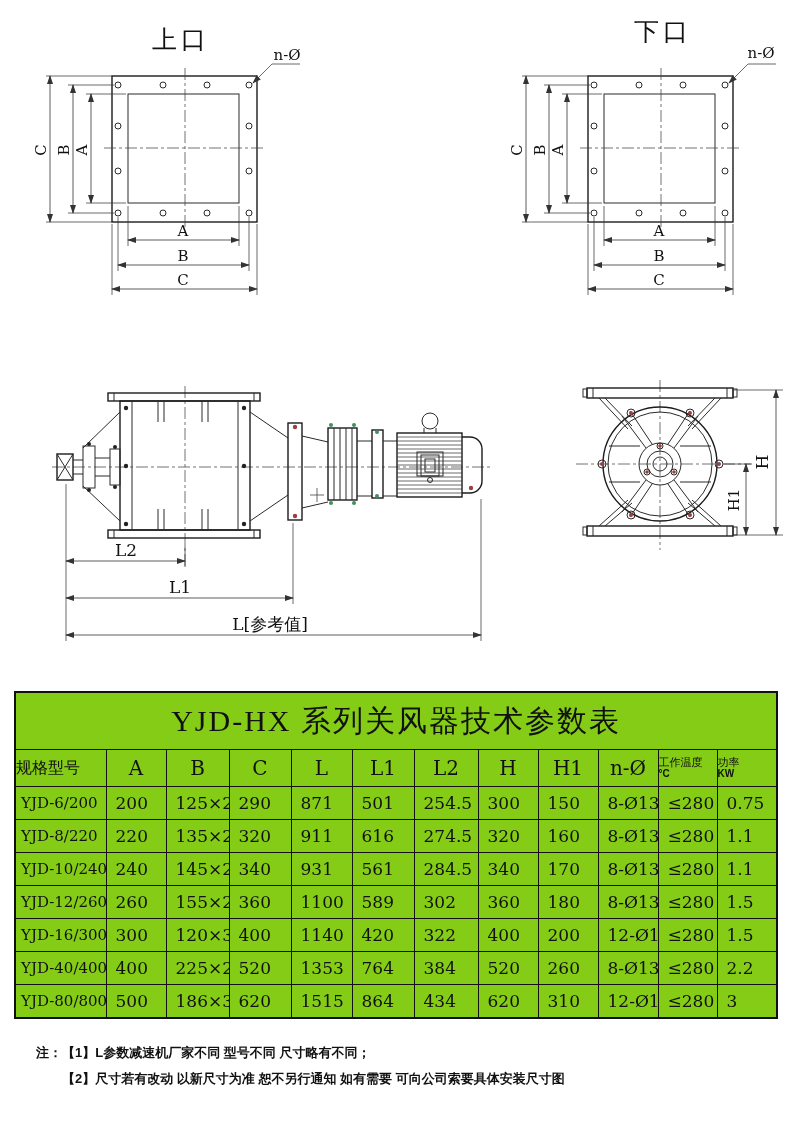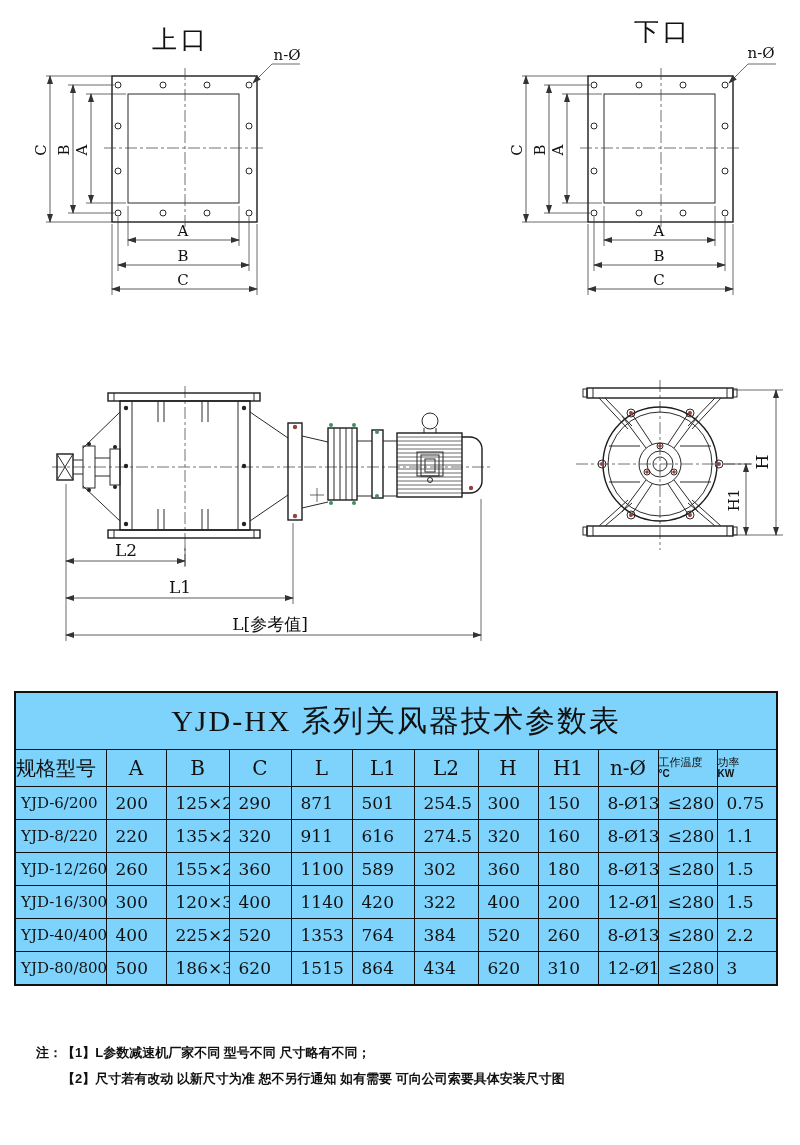--- a/index.html
+++ b/index.html
@@ -17,29 +17,29 @@
   .dim{stroke:#333;fill:none;stroke-width:.8;}
   .dot{fill:#222;stroke:none;}
   text.dimtxt{font:15px "DejaVu Serif","Liberation Serif",serif;fill:#111;}
   text.dimtxt-lg{font:17px "DejaVu Serif","Liberation Serif",serif;fill:#111;}
   text.cjktitle{font:25px "Liberation Serif","DejaVu Serif",serif;fill:#111;letter-spacing:4px;}
   text.mid{text-anchor:middle;}
   
   .param-table{
     position:absolute;left:14px;top:691px;width:762px;
     border-collapse:collapse;table-layout:fixed;
-    border:2px solid #111;background:#7dd3fc;
+    border:2px solid #111;background:#84cc16;
   }
   .param-table th,.param-table td{border:1px solid #111;padding:0;overflow:hidden;white-space:nowrap;}
   .title-row th{
     height:56px;font:30px "Liberation Serif","DejaVu Serif",serif;
     font-weight:500;letter-spacing:2px;text-align:center;
   }
   .head-row th{height:36px;font-weight:normal;vertical-align:middle;}
-  .th-model{font-size:20px;text-align:left;padding-left:6px;font-family:Liberation Mono, monospace;}
+  .th-model{font-size:16px;text-align:left;padding-left:6px;font-family:Liberation Mono, monospace;}
   .th-letter{font-family:"DejaVu Serif","Liberation Serif",serif;font-size:20px;text-align:center;}
   .th-small{font-size:11px;font-weight:bold;text-align:left;line-height:12px;}
   .th-small .sub{display:block;font-size:10px;font-weight:bold;}
   .param-table tbody td{
     height:32px;font:17px "DejaVu Serif","Liberation Serif",serif;
     text-align:left;padding-left:9px;vertical-align:middle;
   }
   .param-table tbody td.model-cell{
     font-size:15px;padding-left:5px;letter-spacing:0;
   }
@@ -305,20 +305,34 @@
         <td>911</td>
         <td>616</td>
         <td>274.5</td>
         <td>320</td>
         <td>160</td>
         <td>8-Ø13</td>
         <td>≤280</td>
         <td>1.1</td>
       </tr>
       <tr>
+        <td class="model-cell">YJD-10/240</td>
+        <td>240</td>
+        <td>145×2</td>
+        <td>340</td>
+        <td>931</td>
+        <td>561</td>
+        <td>284.5</td>
+        <td>340</td>
+        <td>170</td>
+        <td>8-Ø13</td>
+        <td>≤280</td>
+        <td>1.1</td>
+      </tr>
+      <tr>
         <td class="model-cell">YJD-12/260</td>
         <td>260</td>
         <td>155×2</td>
         <td>360</td>
         <td>1100</td>
         <td>589</td>
         <td>302</td>
         <td>360</td>
         <td>180</td>
         <td>8-Ø13</td>

